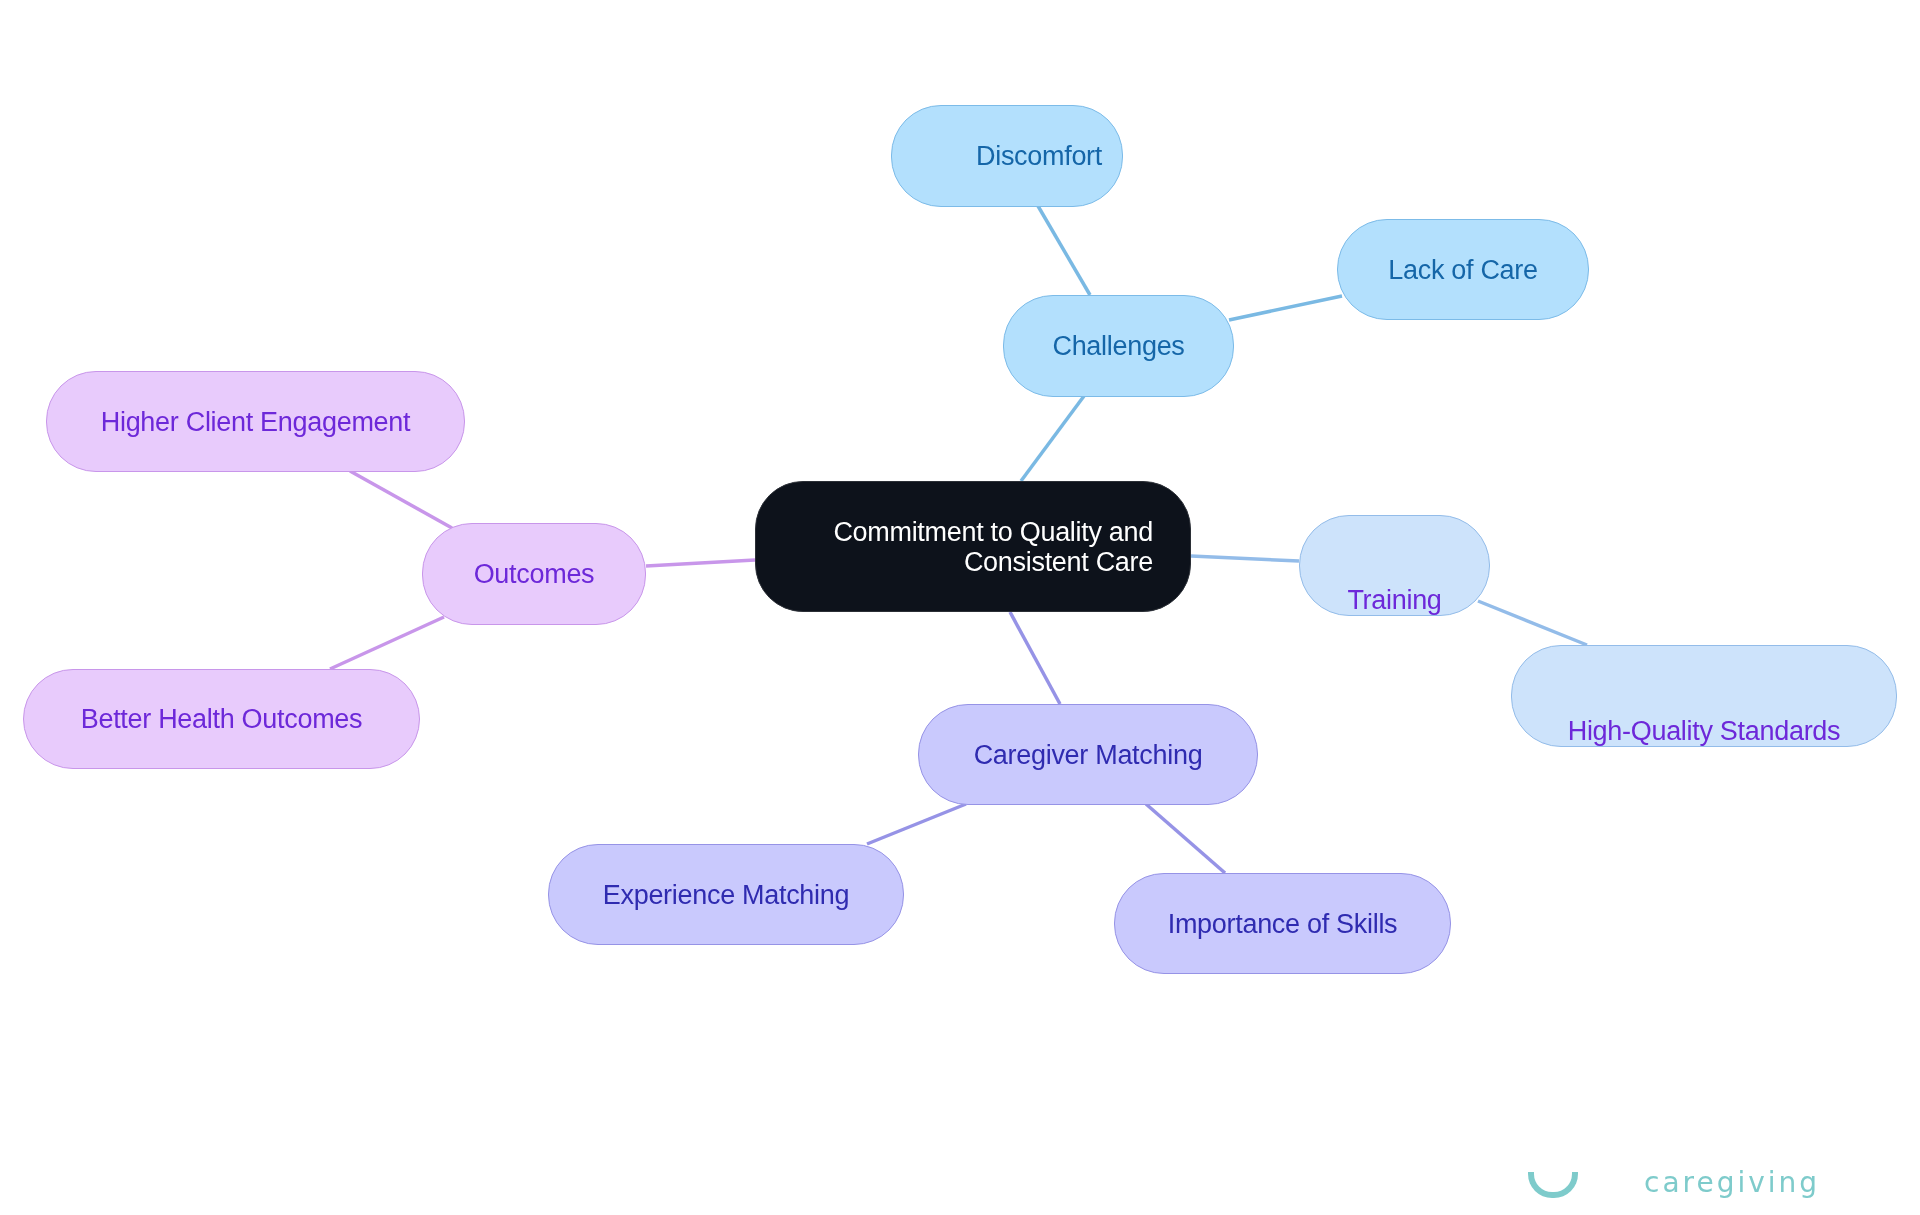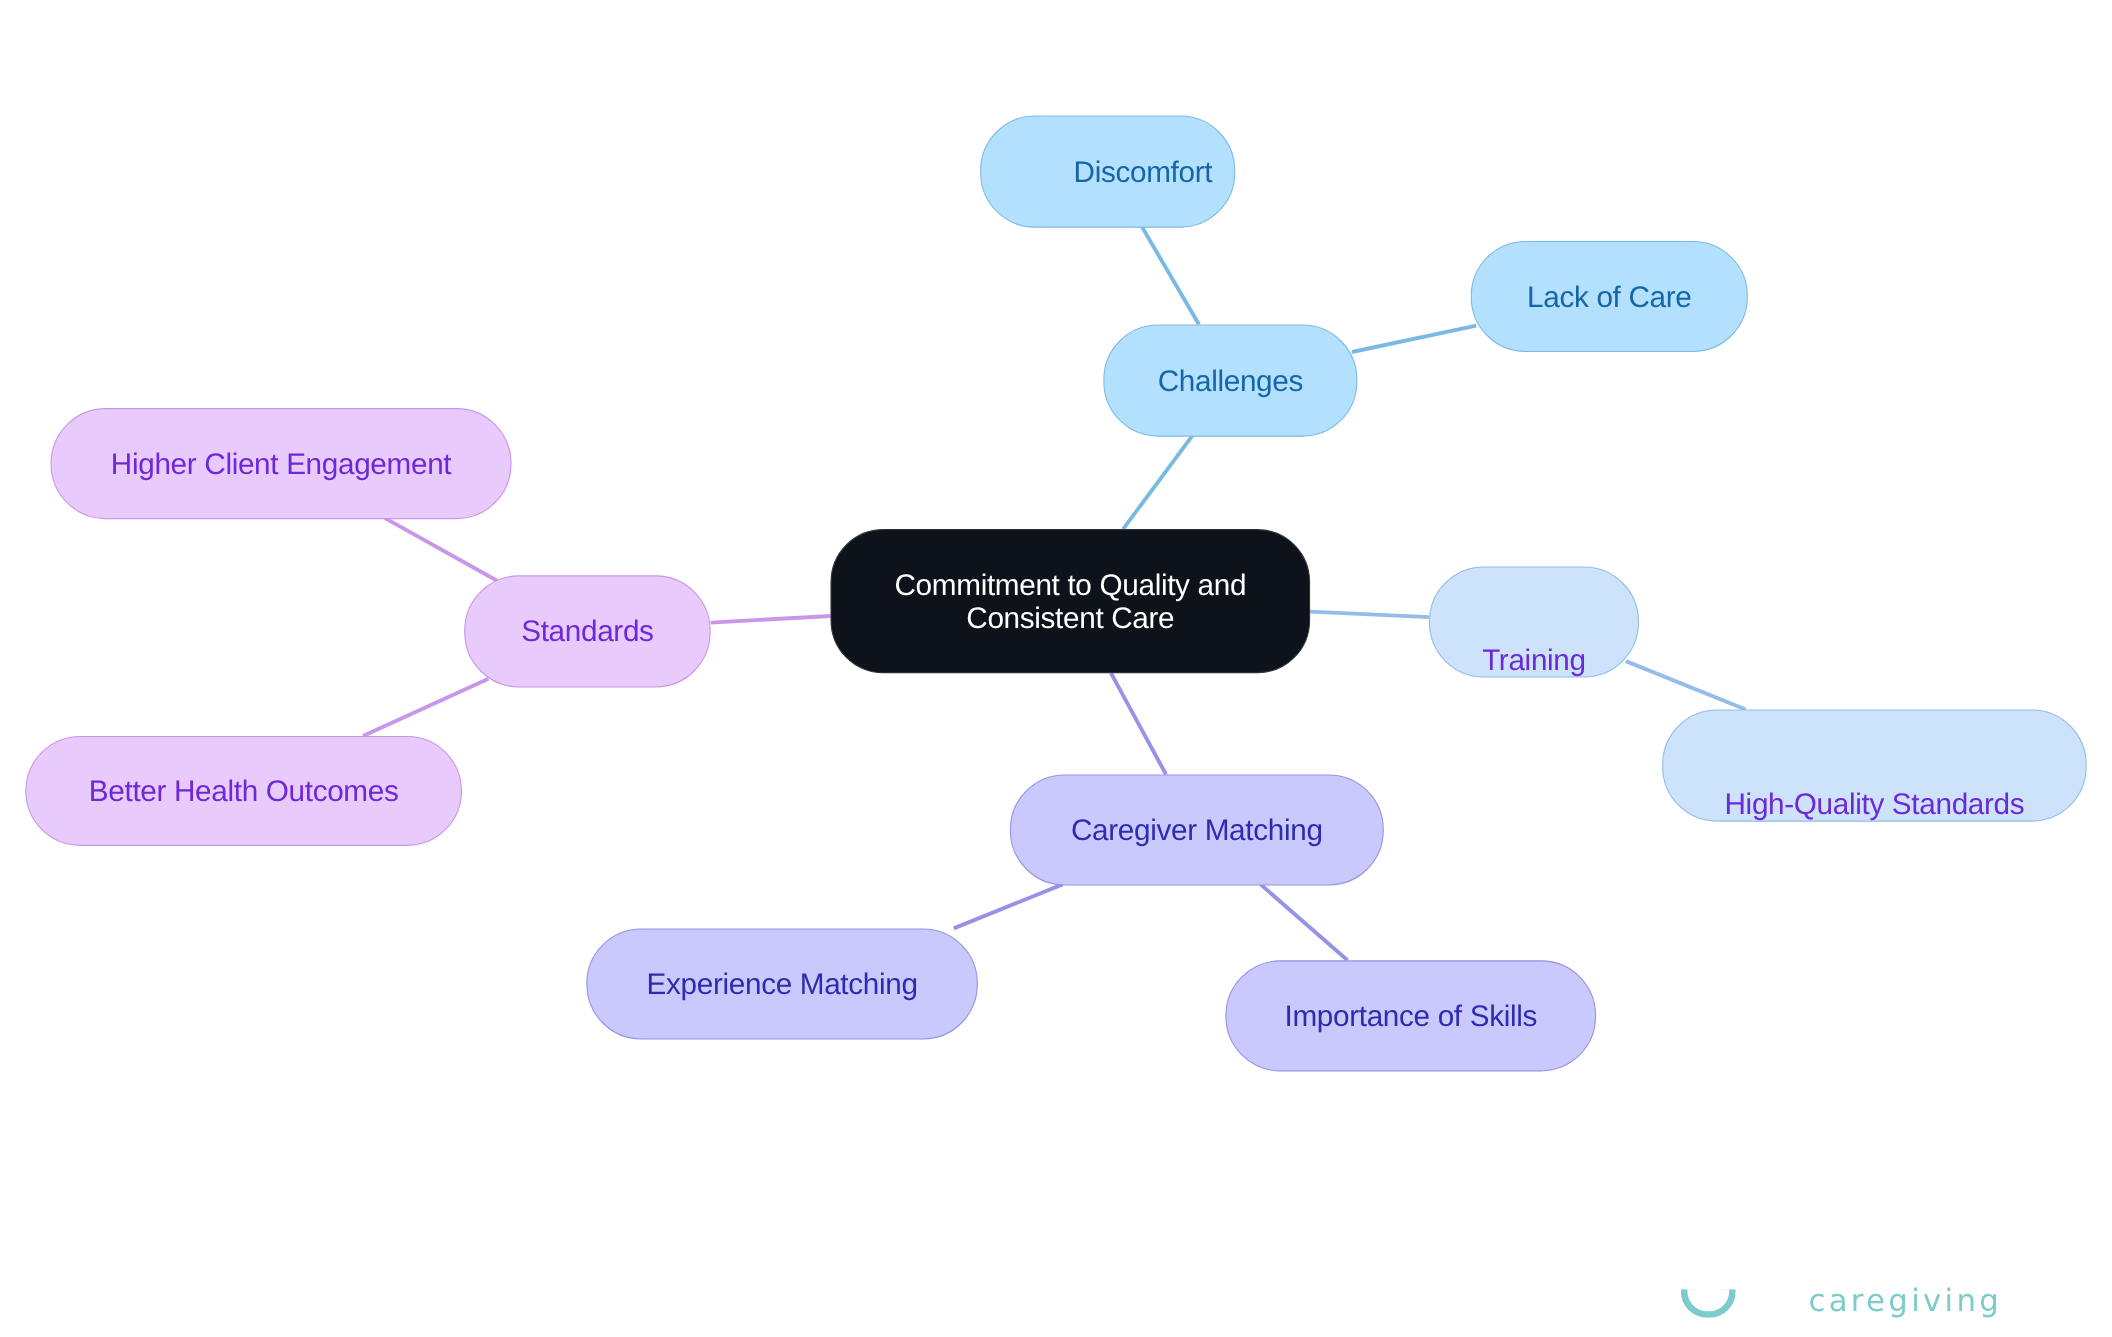--- a/index.html
+++ b/index.html
@@ -33,21 +33,21 @@
   <line x1="1478" y1="601" x2="1587" y2="645" stroke="#93bce9" stroke-width="3.5"></line>
 
   <line x1="966" y1="804" x2="867" y2="844" stroke="#9693e6" stroke-width="3.5"></line>
   <line x1="1146" y1="804" x2="1225" y2="873" stroke="#9693e6" stroke-width="3.5"></line>
 
   <line x1="452" y1="528" x2="350" y2="471" stroke="#c896ea" stroke-width="3.5"></line>
   <line x1="444" y1="617" x2="330" y2="669" stroke="#c896ea" stroke-width="3.5"></line>
 </svg>
 
 <div class="node root" style="left:755px; top:481px; width:436px; height:131px;">
-  <span style="max-width:360px;">Commitment to Quality and Consistent Care</span>
+  <span style="max-width:360px;text-align:right;">Commitment to Quality and Consistent Care</span>
 </div>
 
 <div class="node blue" style="left:1003px; top:295px; width:231px; height:102px;">
   <span>Challenges</span>
 </div>
 <div class="node blue" style="left:891px; top:105px; width:232px; height:102px;justify-content:flex-end;">
   <span>Discomfort</span>
 </div>
 <div class="node blue" style="left:1337px; top:219px; width:252px; height:101px;">
   <span>Lack of Care</span>
@@ -56,29 +56,29 @@
 <div class="node lightblue" style="left:1299px; top:515px; width:191px; height:101px;">
   <span>Training</span>
 </div>
 <div class="node lightblue" style="left:1511px; top:645px; width:386px; height:102px;">
   <span>High-Quality Standards</span>
 </div>
 
 <div class="node violet" style="left:918px; top:704px; width:340px; height:101px;">
   <span>Caregiver Matching</span>
 </div>
-<div class="node violet" style="left:533px; top:844px; width:356px; height:101px;">
+<div class="node violet" style="left:548px; top:844px; width:356px; height:101px;">
   <span>Experience Matching</span>
 </div>
 <div class="node violet" style="left:1114px; top:873px; width:337px; height:101px;">
   <span>Importance of Skills</span>
 </div>
 
 <div class="node purple" style="left:422px; top:523px; width:224px; height:102px;">
-  <span>Standards</span>
+  <span>Outcomes</span>
 </div>
 <div class="node purple" style="left:46px; top:371px; width:419px; height:101px;">
   <span>Higher Client Engagement</span>
 </div>
 <div class="node purple" style="left:23px; top:669px; width:397px; height:100px;">
   <span>Better Health Outcomes</span>
 </div>
 
 <div class="logo">
   <div class="smile"></div>

